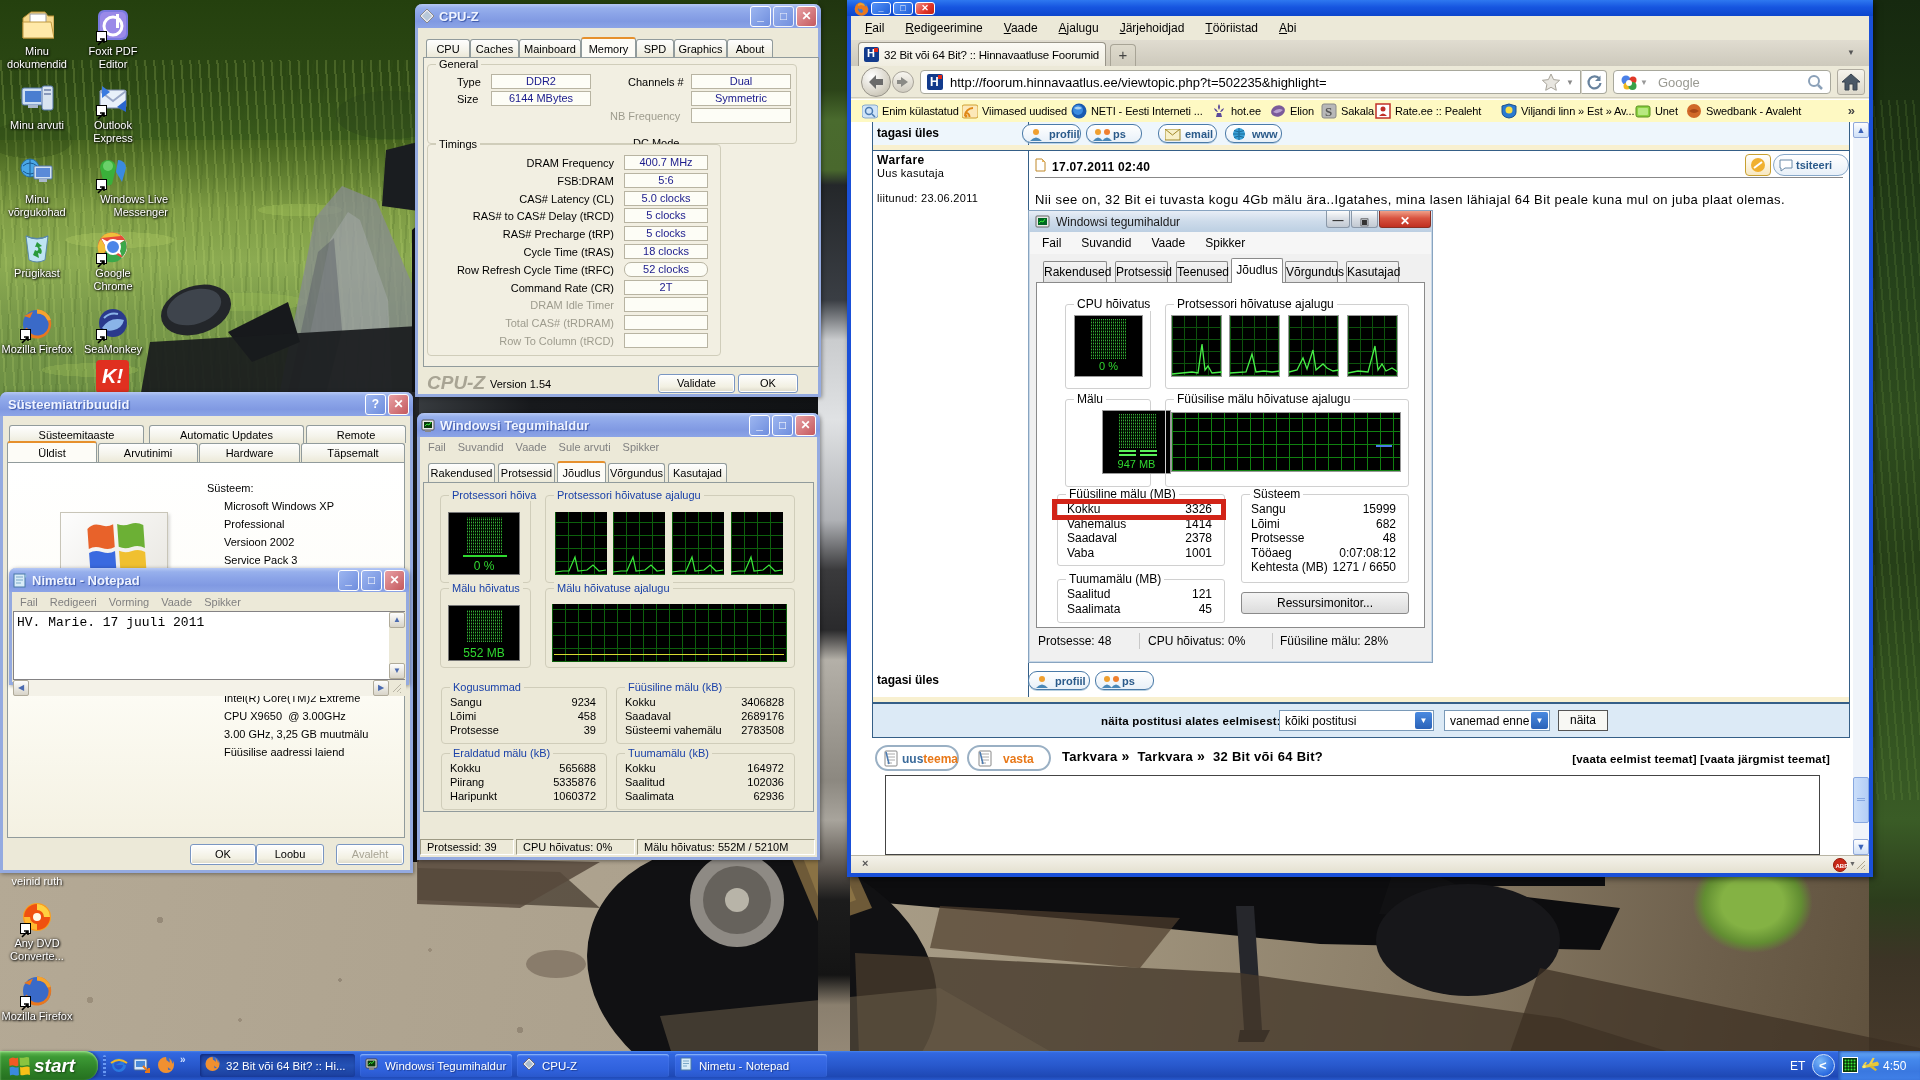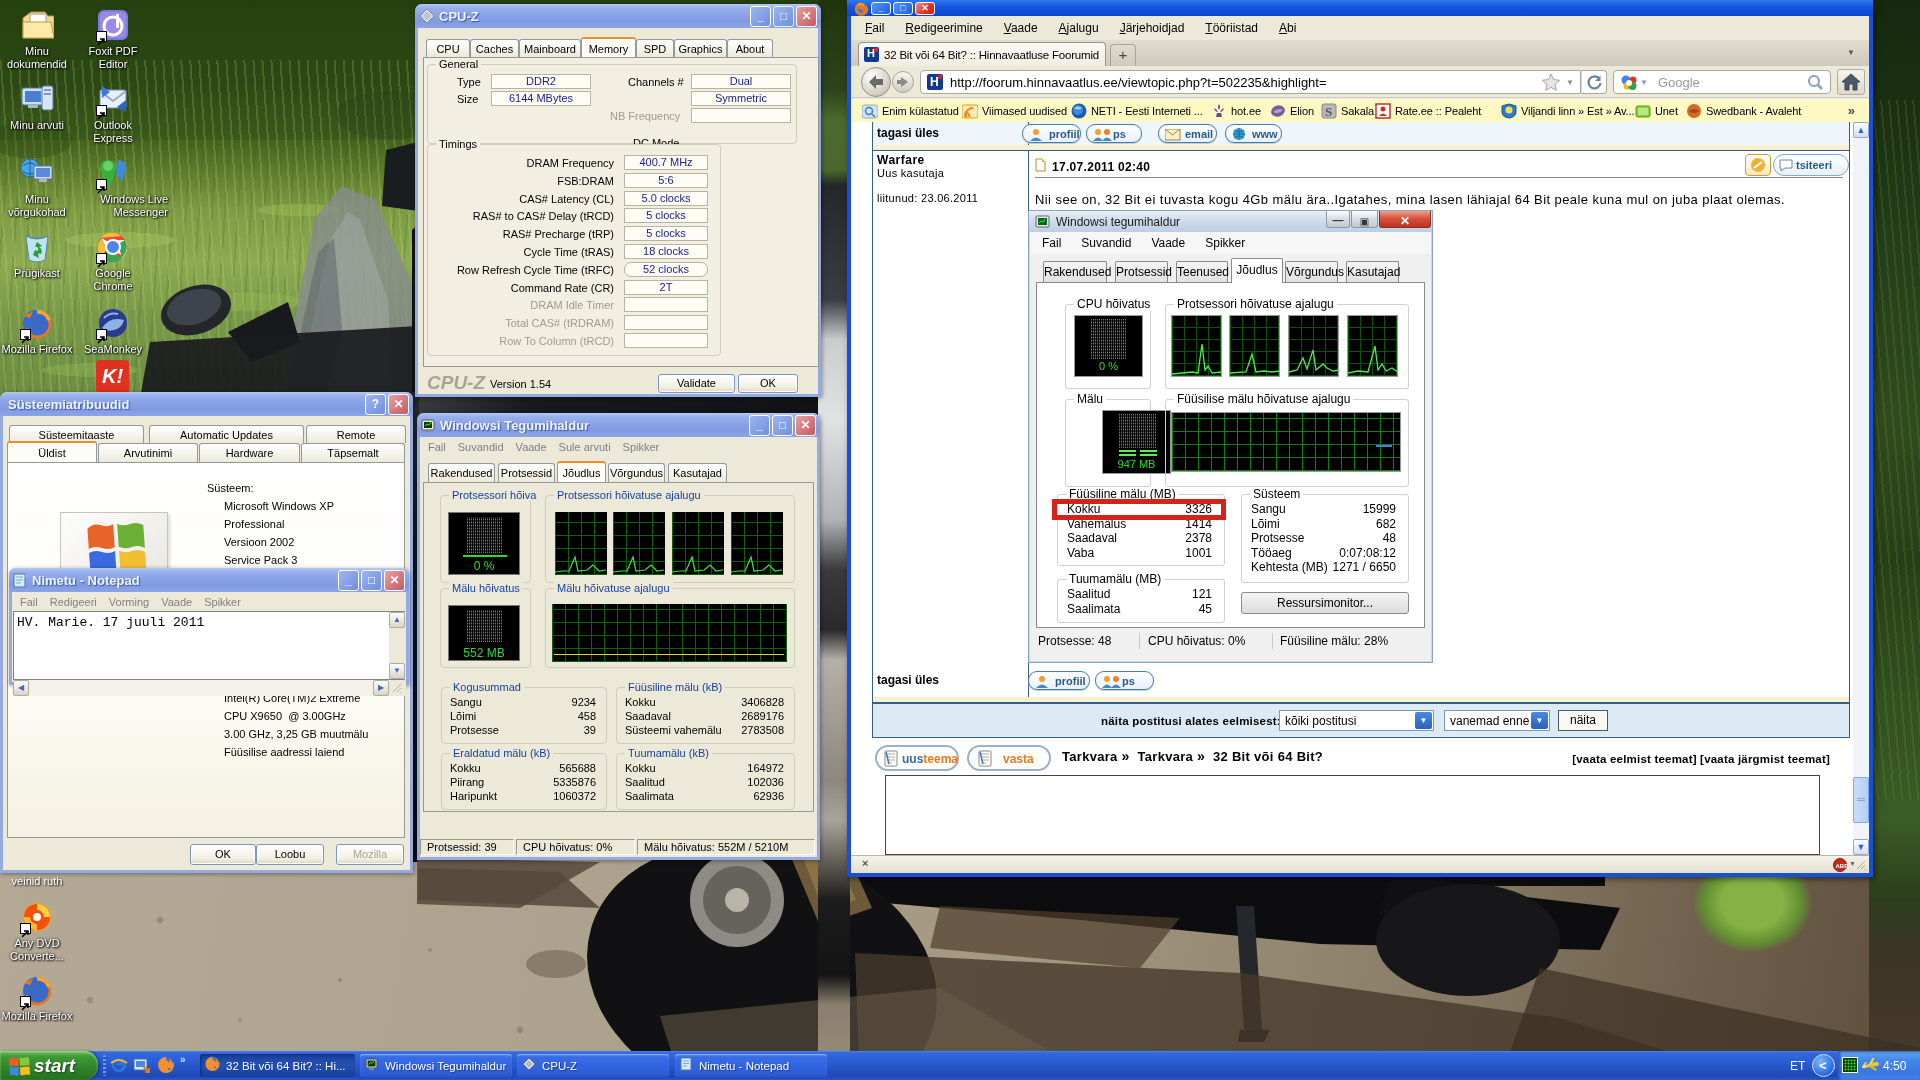--- a/index.html
+++ b/index.html
@@ -369,21 +369,21 @@
             <path d="M0 30 Q6 27 13 30 Q20 33 26 30 L26 52 Q20 55 13 52 Q6 49 0 52 Z" fill="#3a6ae0"></path>
             <path d="M30 30 Q36 33 43 31 Q50 29 56 33 L56 55 Q50 51 43 53 Q36 55 30 52 Z" fill="#f0c030"></path>
           </g>
         </svg></div>
 <div class="lbl" style="left:221px;top:276px;">Intel(R) Core(TM)2 Extreme</div>
 <div class="lbl" style="left:221px;top:294px;">CPU X9650&nbsp; @ 3.00GHz</div>
 <div class="lbl" style="left:221px;top:312px;">3.00 GHz, 3,25 GB muutmälu</div>
 <div class="lbl" style="left:221px;top:330px;">Füüsilise aadressi laiend</div>
 <div class="btn" style="left:187px;top:428px;width:66px;height:21px;line-height:19px;">OK</div>
 <div class="btn" style="left:253px;top:428px;width:68px;height:21px;line-height:19px;">Loobu</div>
-<div class="btn" style="left:333px;top:428px;width:68px;height:21px;line-height:19px;color:#a8a494;">Mozilla</div>
+<div class="btn" style="left:333px;top:428px;width:68px;height:21px;line-height:19px;color:#a8a494;">Avaleht</div>
 </div>
   </div>
 
 <div class="win" style="left:9px;top:568px;width:400px;height:117px;">
 <div class="tbar">
       <svg width="15" height="15">
         <rect x="1" y="1" width="11" height="13" fill="#d8ecf8" stroke="#4878a8"></rect>
         <path d="M12 1 l2 2 -2 2z" fill="#88b8d8"></path>
         <path d="M3 4h7M3 7h7M3 10h5" stroke="#7aa8c8"></path>
       </svg>

